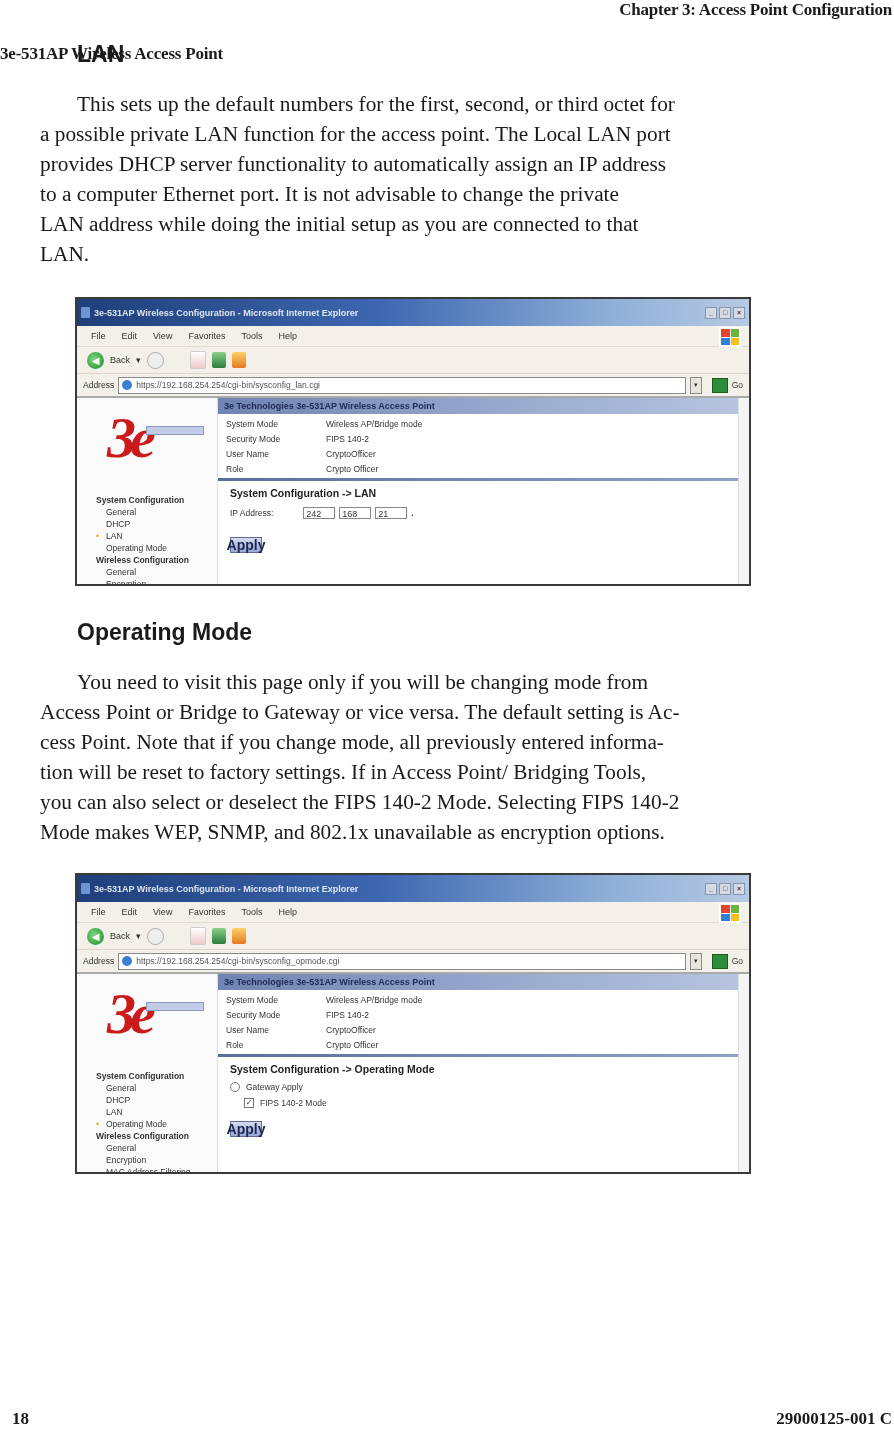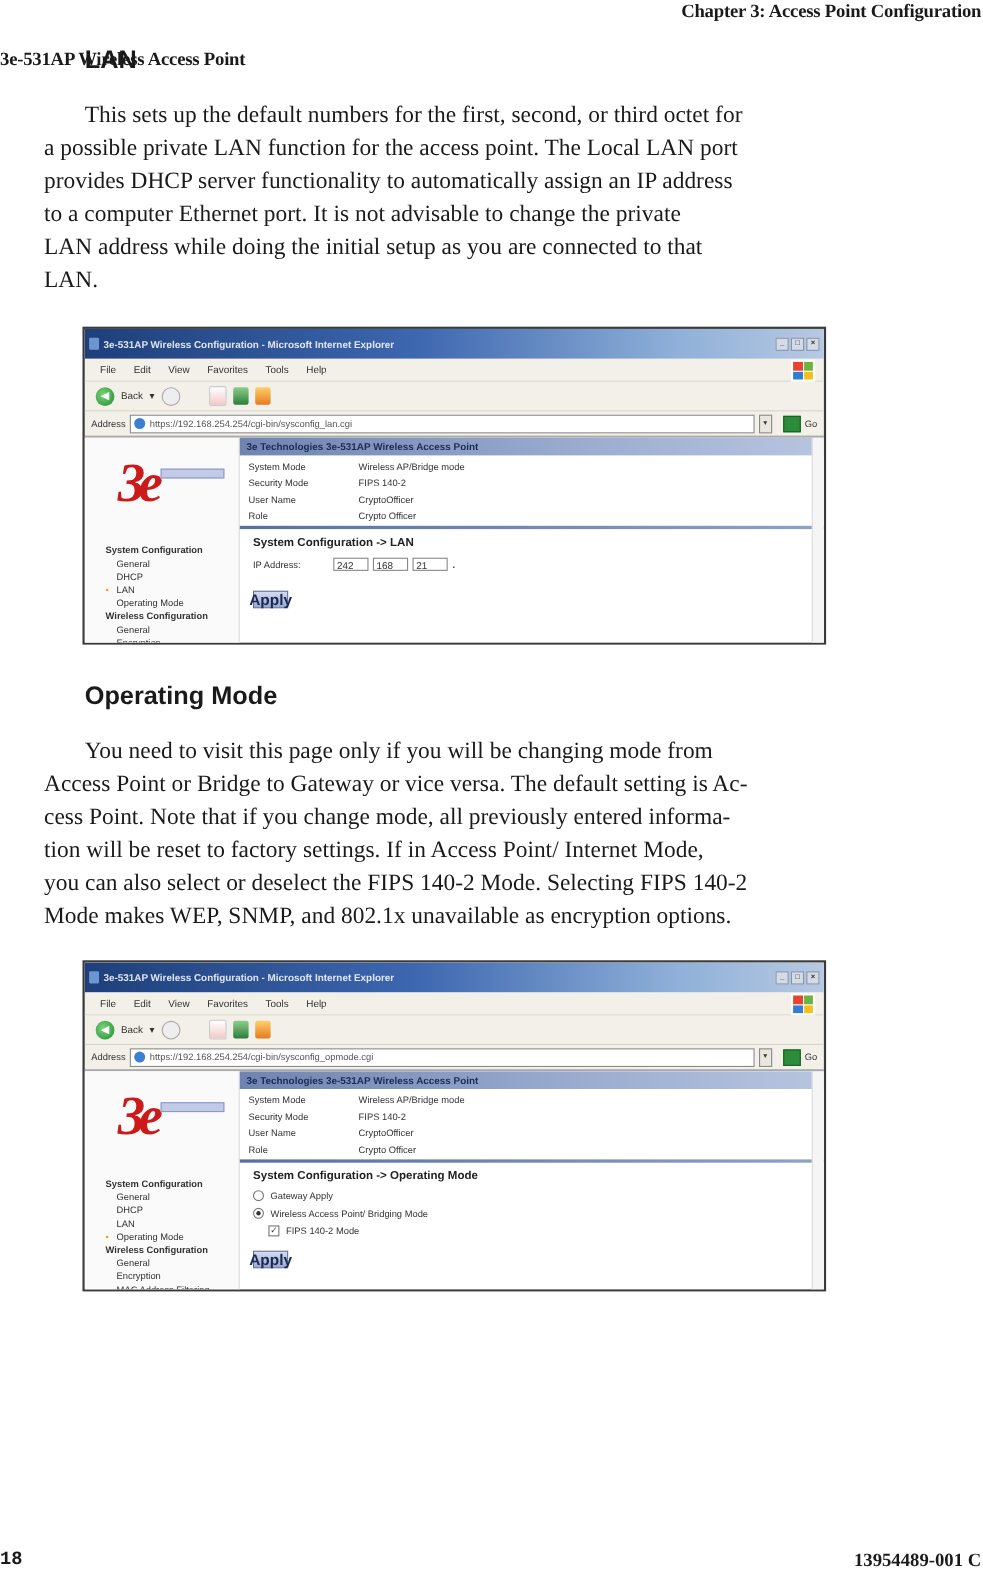--- a/index.html
+++ b/index.html
@@ -5,21 +5,21 @@
   html, body { margin:0; padding:0; background:#fff; }
   body { width:894px; height:1430px; position:relative; overflow:hidden; font-family:"Liberation Serif", serif; color:#1a1a1a; }
   .hdr { position:absolute; top:0; font-size:17px; font-weight:bold; letter-spacing:-0.2px; }
   .hdr.left { left:0;margin-top:44px; }
   .hdr.right { right:2px; }
   .h2 { position:absolute; left:77px; font-family:"Liberation Sans", sans-serif; font-weight:bold; font-size:23px; color:#1a1a1a; }
   .para { position:absolute; left:40px; width:752px; font-size:21.3px; line-height:30px; text-align:left; }
   .para .ln { display:block; white-space:nowrap; }
   .para .ln.indent { padding-left:37px; }
   .ftr { position:absolute; top:1409px; font-size:17px; font-weight:bold; }
-  .ftr.left { left:0;font-family:Liberation Mono, monospace; }
+  .ftr.left { left:12px; }
   .ftr.right { right:2px; }
 
   
   .shot { position:absolute; left:75px; width:676px; border:2px solid #3a3a3a; box-sizing:border-box; background:#f2f0e8; overflow:hidden; font-family:"Liberation Sans", sans-serif; }
   .titlebar { height:19px; background:linear-gradient(90deg,#1e3f7a 0%,#3d67b0 45%,#8fb0d8 80%,#b7c9e3 100%); display:flex; align-items:center; padding:4px 4px; color:#fff; font-size:9px; font-weight:bold; }
   .titlebar .tb-ico { width:9px; height:11px; background:#6d95d2; margin-right:4px; border-radius:1px; }
   .titlebar .tb-title { flex:1; white-space:nowrap; overflow:hidden; opacity:.85; }
   .titlebar .winbtn { width:10px; height:10px; margin-left:2px; background:#d5dbe6; border:1px solid #8894aa; color:#333; font-size:7px; line-height:10px; text-align:center; }
   .menubar { height:20px; display:flex; align-items:center; padding-left:14px; font-size:9px; color:#333; gap:16px; position:relative; border-bottom:1px solid #dedbd0; }
   .menubar .winlogo { position:absolute; right:8px; top:1px; width:22px; height:20px; background:#fff; display:grid; grid-template-columns:1fr 1fr; gap:1px; padding:2px; box-sizing:border-box; }
@@ -28,21 +28,21 @@
   .back { width:17px; height:17px; border-radius:50%; background:radial-gradient(circle at 40% 40%,#7ed47e,#1c8a2a); display:flex; align-items:center; justify-content:center; color:#fff; font-size:10px; }
   .fwd { width:15px; height:15px; border-radius:50%; border:1px solid #aaa; background:#eee; }
   .tbico { width:14px; height:16px; border-radius:2px; }
   .addrbar { height:22px; display:flex; align-items:center; padding-left:6px; gap:4px; font-size:8.5px; color:#333; border-bottom:2px solid #aaa; }
   .addr { flex:1; height:15px; background:#fff; border:1px solid #8a8a8a; display:flex; align-items:center; padding-left:3px; font-size:8.5px; color:#555; white-space:nowrap; overflow:hidden; }
   .addr .ie { width:10px; height:10px; background:#3c7fd0; border-radius:50%; margin-right:4px; flex:none; }
   .drop { width:10px; height:15px; background:#e8e6dd; border:1px solid #8a8a8a; font-size:6px; display:flex; align-items:center; justify-content:center; }
   .go { width:14px; height:13px; background:#2b8c3a; border:1px solid #1b5c22; margin-left:6px; }
   .page { display:flex; background:#fff; position:relative; }
   .side { width:140px; background:#fafafa; border-right:1px solid #ddd; position:relative; font-size:8.5px; color:#333; }
-  .logo3e { position:absolute; left:30px; top:10px; font-family:"Liberation Serif", serif; font-size:50px; font-weight:bold; color:#cc1a1a; font-style:italic; letter-spacing:-6px; line-height:60px; }
+  .logo3e { position:absolute; left:30px; top:10px; font-family:"Liberation Serif", serif; font-size:58px; font-weight:bold; color:#cc1a1a; font-style:italic; letter-spacing:-6px; line-height:60px; }
   .logotag { position:absolute; left:69px; top:28px; width:56px; height:7px; background:#c2cbe6; border:1px solid #8b9ac8; }
   .nav { position:absolute; left:6px;margin-left:13px; }
   .nav div { line-height:12px; white-space:nowrap; }
   .nav .grp { font-weight:bold; }
   .nav .item { padding-left:10px; }
   .nav .item.sel::before { content:"\2022"; color:#e6a800; position:absolute; left:0; }
   .content { flex:1; position:relative; }
   .banner { height:16px; background:linear-gradient(90deg,#6f84b2,#9cadd0 60%,#b8c5e0); color:#1d2a52; font-size:9px; font-weight:bold; display:flex; align-items:center; padding-left:6px; }
   .info { padding:2px 8px; font-size:8.5px; color:#333; }
   .info .row { display:flex; height:15px; align-items:center; }
@@ -168,21 +168,21 @@
       <div class="vscroll"></div>
     </div>
   </div>
 </div>
 
 <div class="h2" style="top:619px;">Operating Mode</div>
 <div class="para" style="top:667px;">
   <span class="ln indent">You need to visit this page only if you will be changing mode from</span>
   <span class="ln">Access Point or Bridge to Gateway or vice versa. The default setting is Ac-</span>
   <span class="ln">cess Point. Note that if you change mode, all previously entered informa-</span>
-  <span class="ln">tion will be reset to factory settings. If in Access Point/ Internet Mode,</span>
+  <span class="ln">tion will be reset to factory settings. If in Access Point/ Bridging Tools,</span>
   <span class="ln">you can also select or deselect the FIPS 140-2 Mode. Selecting FIPS 140-2</span>
   <span class="ln">Mode makes WEP, SNMP, and 802.1x unavailable as encryption options.</span>
 </div>
 
 <div class="shot" style="top:873px; height:301px;">
   <div class="titlebar">
     <span class="tb-ico"></span>
     <span class="tb-title">3e-531AP Wireless Configuration - Microsoft Internet Explorer</span>
     <span class="winbtn">_</span>
     <span class="winbtn">□</span>
@@ -257,28 +257,24 @@
             <span class="k">Role</span>
             <span>Crypto Officer</span>
           </div>
       </div>
       <div class="divider"></div>
       <div class="sect">System Configuration -&gt; Operating Mode</div>
       <div class="opt">
         <span class="radio"></span>
         <span>Gateway Apply</span>
       </div>
-      <div class="opt">
-        <span class="radio on"></span>
-        <span>Wireless Access Point/ Bridging Mode</span>
-      </div>
       <div class="opt sub">
         <span class="chk">✓</span>
         <span>FIPS 140-2 Mode</span>
       </div>
       <div class="btn" style="margin-top:10px;">Apply</div>
       <div class="vscroll"></div>
     </div>
   </div>
 </div>
 
 <div class="ftr left">18</div>
-<div class="ftr right">13954489-001 C</div>
+<div class="ftr right">29000125-001 C</div>
 
 </body></html>

